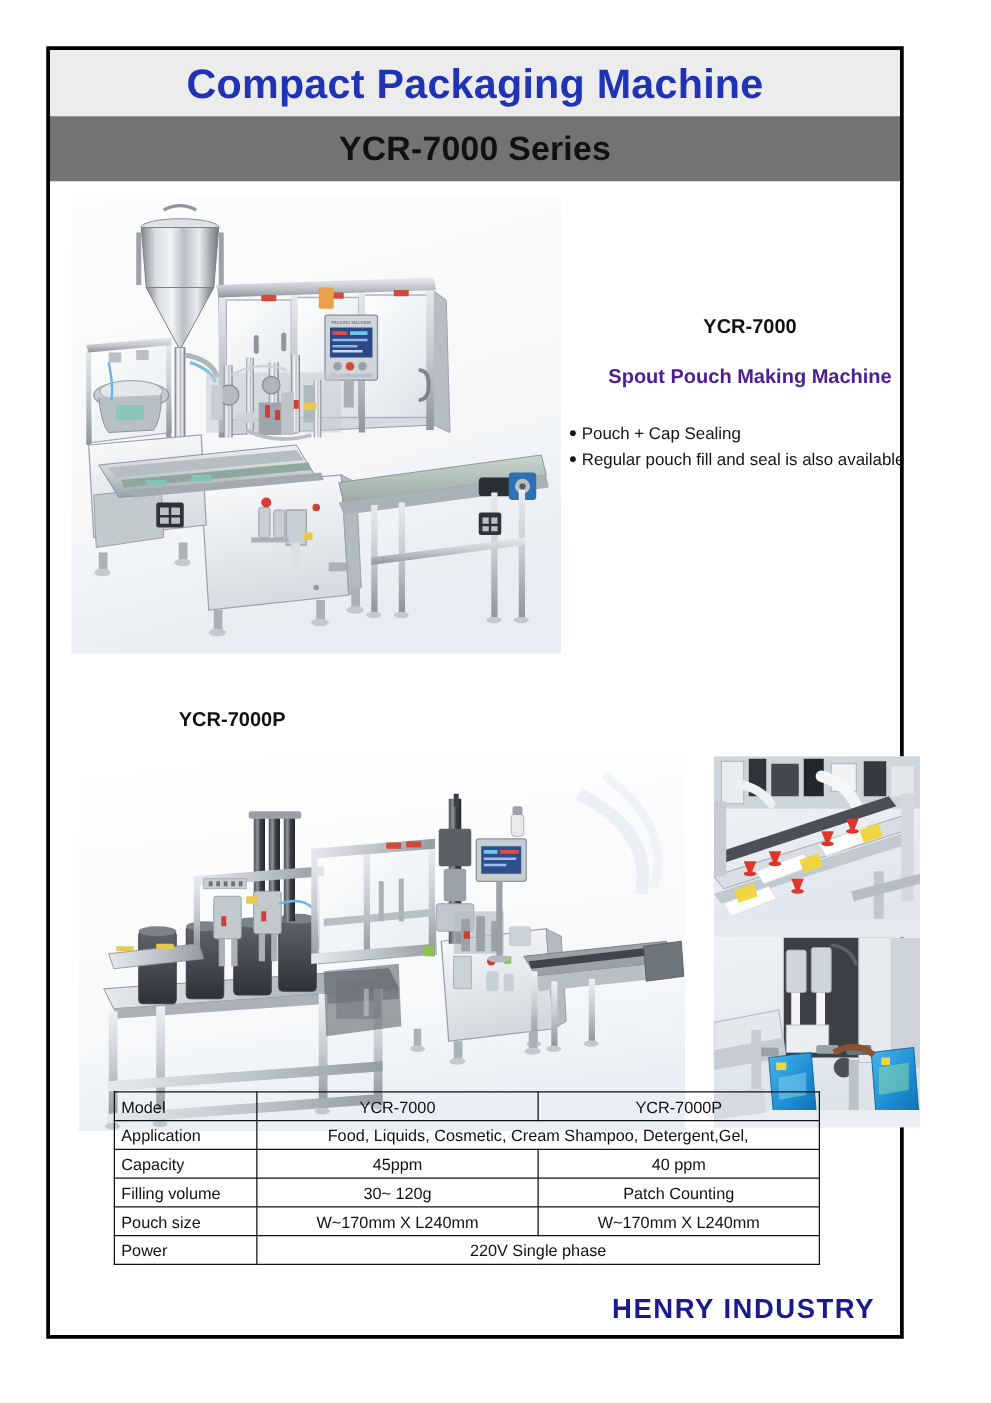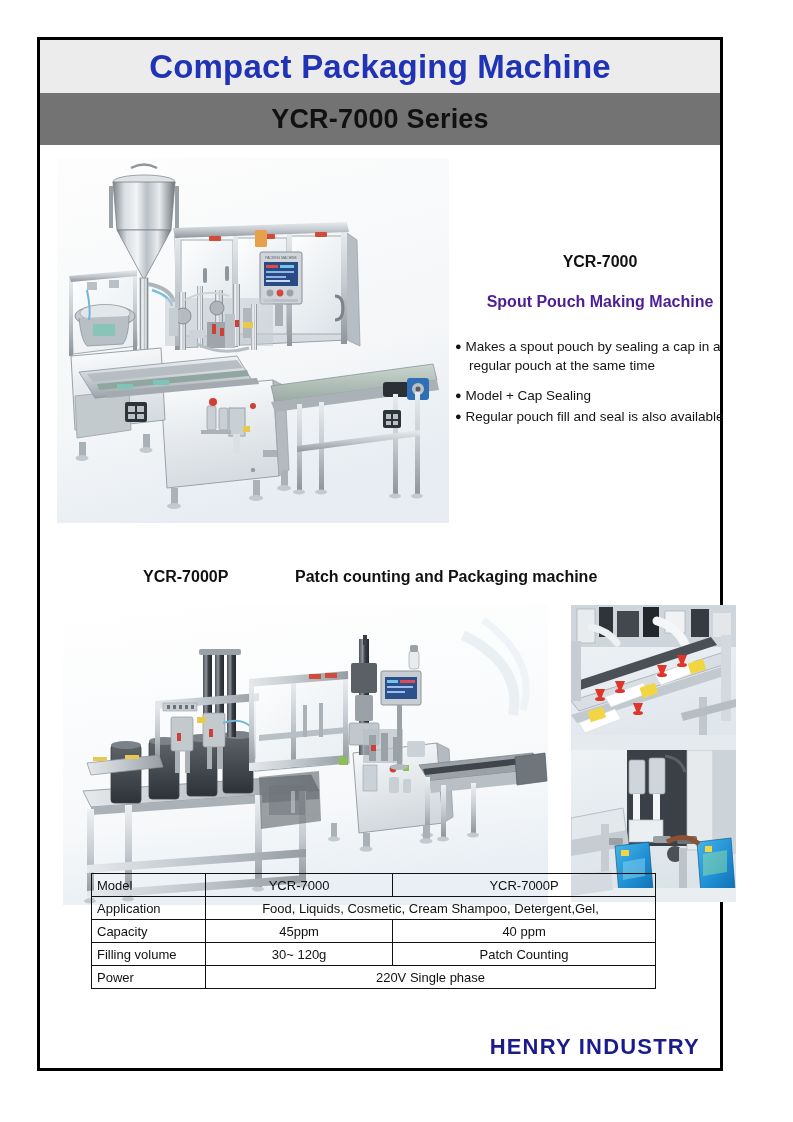--- a/index.html
+++ b/index.html
@@ -279,39 +279,34 @@
             <circle cx="156" cy="244" r="4" fill="#cf3f34"></circle>
             <rect x="144" y="272" width="30" height="4" fill="#aab1b7"></rect>
           </g>
         </svg>
       </div>
 
       <div class="sec1-text">
         <div class="model-name">YCR-7000</div>
         <div class="model-desc">Spout Pouch Making Machine</div>
         <ul class="bullets">
-          <li>
-            <span class="bullet-dot">●</span>
-            <span>Makes a spout pouch by sealing a cap in a regular pouch at the same time</span>
-          </li>
           <li class="tight">
             <span class="bullet-dot">●</span>
-            <span>Model + Cap Sealing</span>
+            <span>Pouch + Cap Sealing</span>
           </li>
           <li>
             <span class="bullet-dot">●</span>
             <span>Regular pouch fill and seal is also available</span>
           </li>
         </ul>
       </div>
     </div>
 
     <div class="sec2-head">
       <div class="sec2-model">YCR-7000P</div>
-      <div class="sec2-title">Patch counting and Packaging machine</div>
     </div>
 
     <div class="photo2">
       <svg class="ph" viewBox="0 0 485 300" preserveAspectRatio="xMidYMid meet">
         <defs>
           <linearGradient id="bg2" x1="0" y1="0" x2="0.2" y2="1">
             <stop offset="0%" stop-color="#ffffff"></stop>
               <stop offset="75%" stop-color="#f6f8fa"></stop>
             <stop offset="100%" stop-color="#e9eff4"></stop>
           </linearGradient>
@@ -619,20 +614,25 @@
           <td class="lbl">Capacity</td>
           <td class="val">45ppm</td>
           <td class="val">40 ppm</td>
         </tr>
         <tr>
           <td class="lbl">Filling volume</td>
           <td class="val">30~ 120g</td>
           <td class="val">Patch Counting</td>
         </tr>
         <tr>
+          <td class="lbl">Pouch size</td>
+          <td class="val">W~170mm X L240mm</td>
+          <td class="val">W~170mm X L240mm</td>
+        </tr>
+        <tr>
           <td class="lbl">Power</td>
           <td class="val" colspan="2">220V Single phase</td>
         </tr>
       </tbody>
     </table>
 
     <div class="footer-logo">HENRY INDUSTRY</div>
 
   </div>
 </div>

